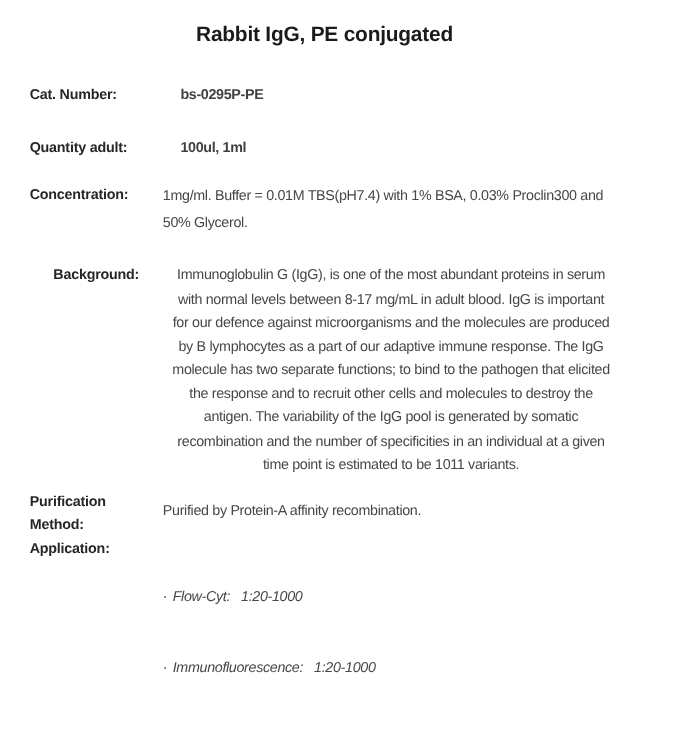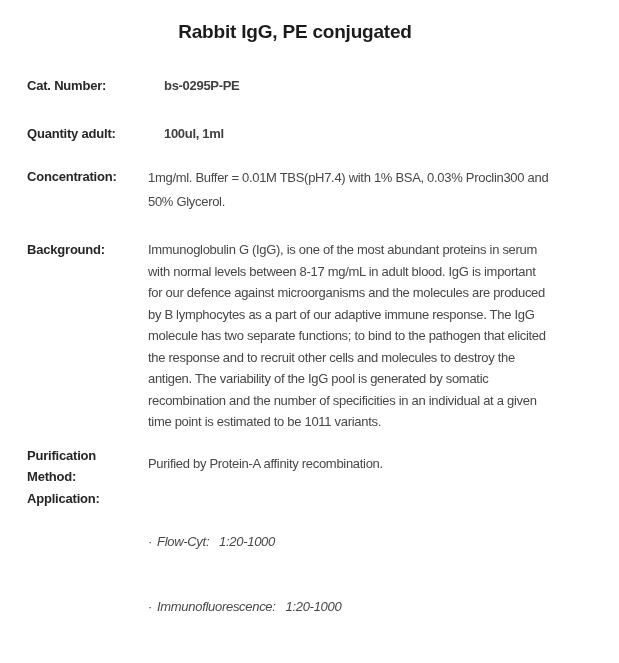--- a/index.html
+++ b/index.html
@@ -40,21 +40,21 @@
     letter-spacing: -0.3px;
     color: #474747;
     white-space: pre;
   }
   .bold-value { font-weight: 700; color: #404040; padding-left: 16px; }
 
   .row-cat     { margin-top: 29px; }
   .row-qty     { margin-top: 26px; }
   .row-conc    { margin-top: 22px; }
   .row-conc .value-col { line-height: 24px; }
-  .row-bg      { margin-top: 25px; }
+  .row-bg      { margin-top: 25px; text-align: center; }
   .row-pur     { margin-top: 12px; }
   .row-pur .value-col { padding-top: 8px; }
   .row-app     { margin-top: 0px; }
 
   .app-item { display: flex; line-height: 22px; }
   .app-bullet {
     flex: 0 0 auto;
     width: 9px;
     color: #474747;
     font-size: 13px;

